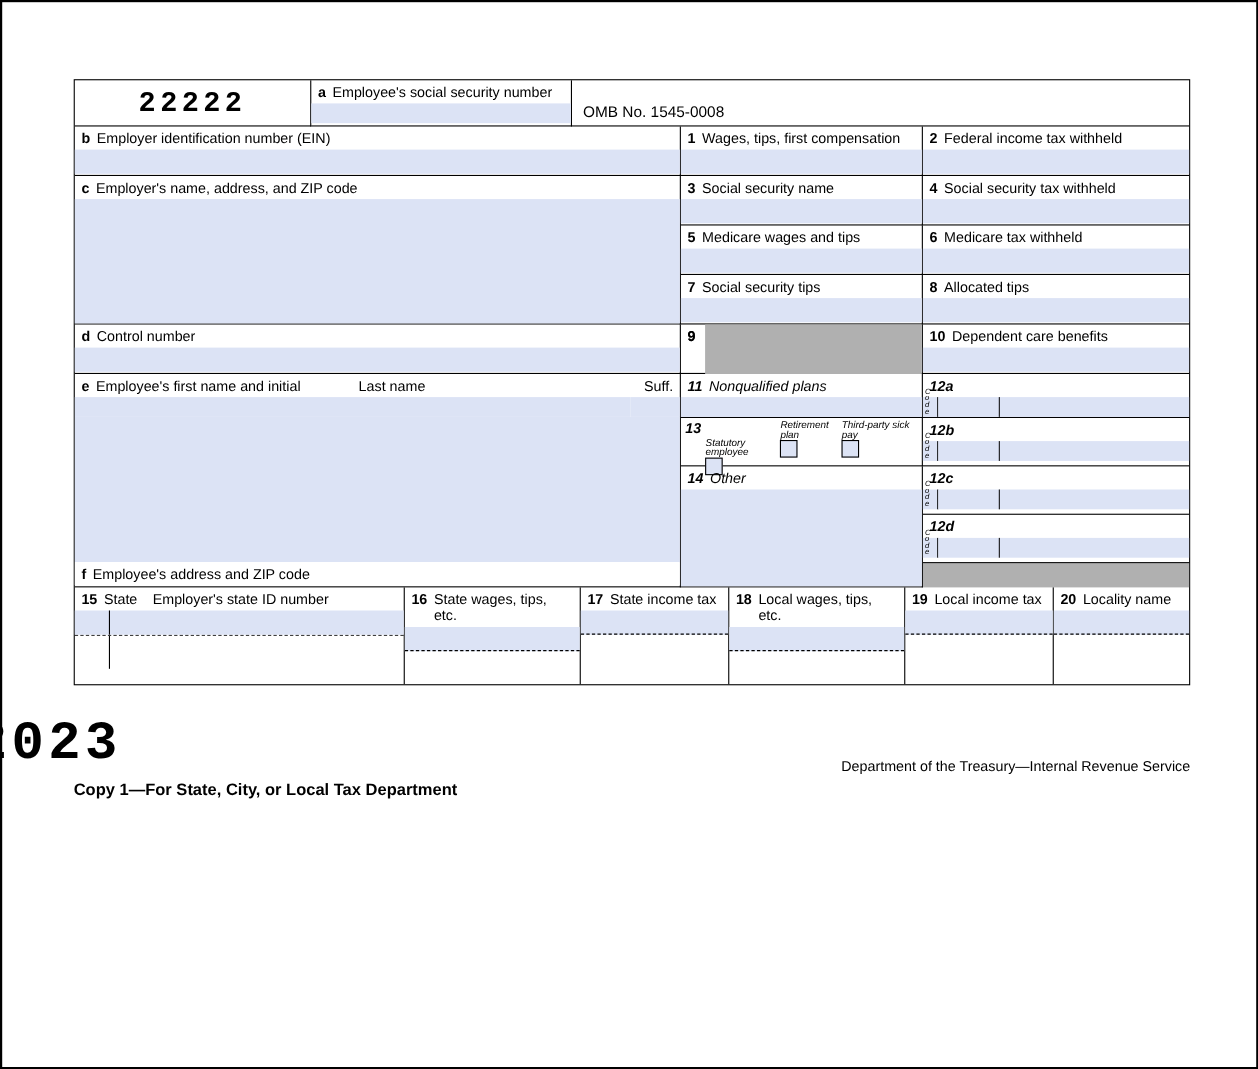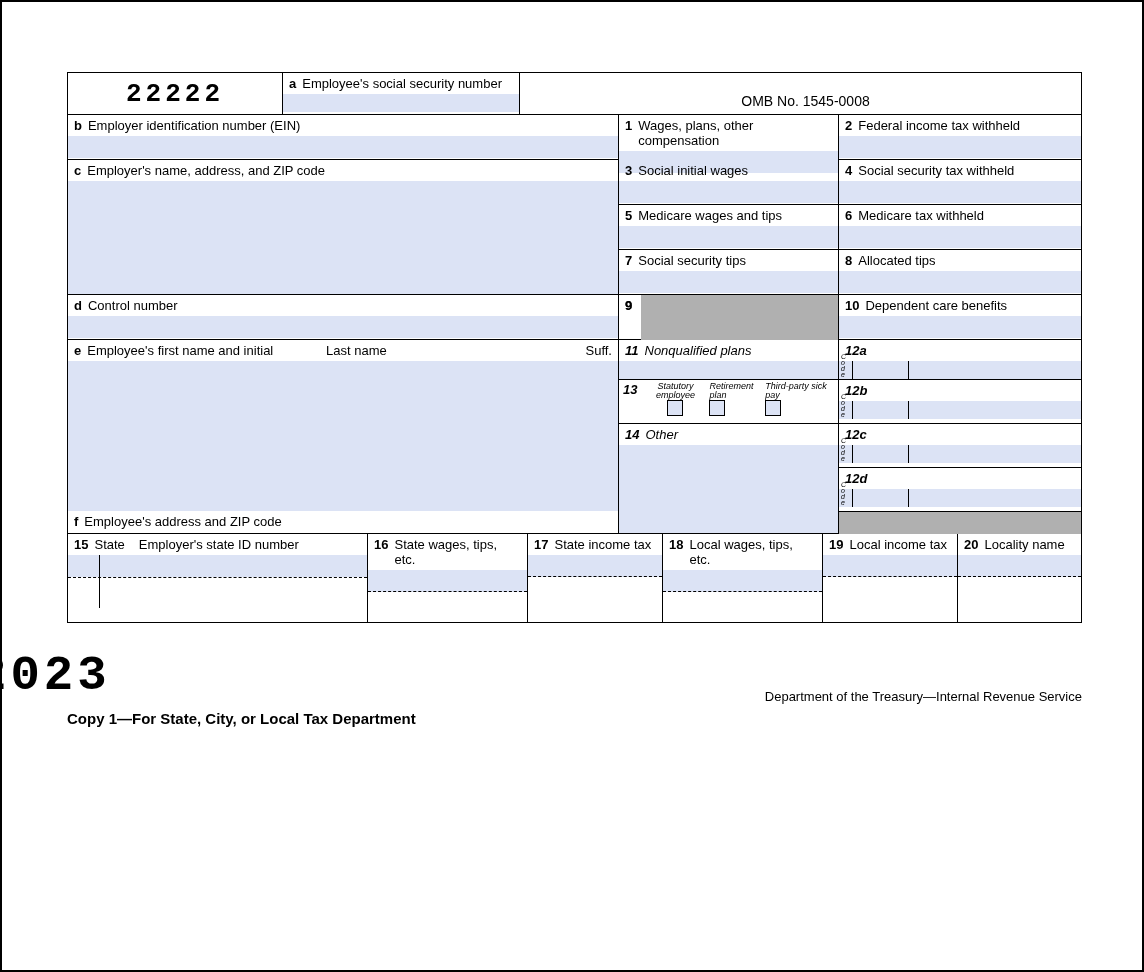--- a/index.html
+++ b/index.html
@@ -95,37 +95,37 @@
       <div class="cell" style="width:215px;height:42px;display:flex;align-items:center;justify-content:center;">
         <span class="big22222">22222</span>
       </div>
       <div class="cell" style="width:237px;height:42px;">
         <div class="lbl">
             <span class="key">a</span>
             <span>Employee's social security number</span>
           </div>
         <div class="fill"></div>
       </div>
-      <div class="cell" style="flex:1;height:42px;border-right:none;display:flex;align-items:flex-end;padding:0 0 5px 10px;font-size:14px;justify-content:center;">
+      <div class="cell" style="flex:1;height:42px;border-right:none;display:flex;align-items:flex-end;padding:0 0 5px 10px;font-size:14px;">
         <span>OMB No. 1545-0008</span>
       </div>
     </div>
 
     <div class="row">
       <div class="cell" style="width:551px;height:45px;">
         <div class="lbl">
             <span class="key">b</span>
             <span>Employer identification number (EIN)</span>
           </div>
         <div class="fill" style="height:22px;"></div>
       </div>
       <div class="cell" style="width:220px;height:45px;">
         <div class="lbl">
             <span class="key">1</span>
-            <span>Wages, plans, other compensation</span>
+            <span>Wages, tips, first compensation</span>
           </div>
         <div class="fill" style="height:22px;"></div>
       </div>
       <div class="cell" style="flex:1;height:45px;">
         <div class="lbl">
             <span class="key">2</span>
             <span>Federal income tax withheld</span>
           </div>
         <div class="fill" style="height:22px;"></div>
       </div>
@@ -137,21 +137,21 @@
             <span class="key">c</span>
             <span>Employer's name, address, and ZIP code</span>
           </div>
         <div class="fill" style="height:113px;"></div>
       </div>
       <div style="flex:1;">
         <div class="row">
           <div class="cell" style="width:220px;height:45px;">
             <div class="lbl">
                 <span class="key">3</span>
-                <span>Social initial wages</span>
+                <span>Social security name</span>
               </div>
             <div class="fill" style="height:22px;"></div>
           </div>
           <div class="cell" style="flex:1;height:45px;">
             <div class="lbl">
                 <span class="key">4</span>
                 <span>Social security tax withheld</span>
               </div>
             <div class="fill" style="height:22px;"></div>
           </div>
@@ -269,21 +269,21 @@
                 <div class="c3"></div>
               </div>
           </div>
         </div>
 
         <div class="row">
           <div class="cell" style="width:220px;height:44px;">
             <div style="display:flex;padding:2px 4px;">
               <div class="key" style="font-size:13px;font-weight:bold;margin-right:4px;">13</div>
               <div style="flex:1;display:flex;justify-content:space-between;font-size:9px;line-height:9px;">
-                <div style="text-align:center;">
+                <div style="text-align:left;margin-top:16px;">
                   <div>Statutory employee</div>
                   <span class="chk"></span>
                 </div>
                 <div style="text-align:left;">
                   <div>Retirement plan</div>
                   <span class="chk"></span>
                 </div>
                 <div style="text-align:left;">
                   <div>Third-party sick pay</div>
                   <span class="chk"></span>

